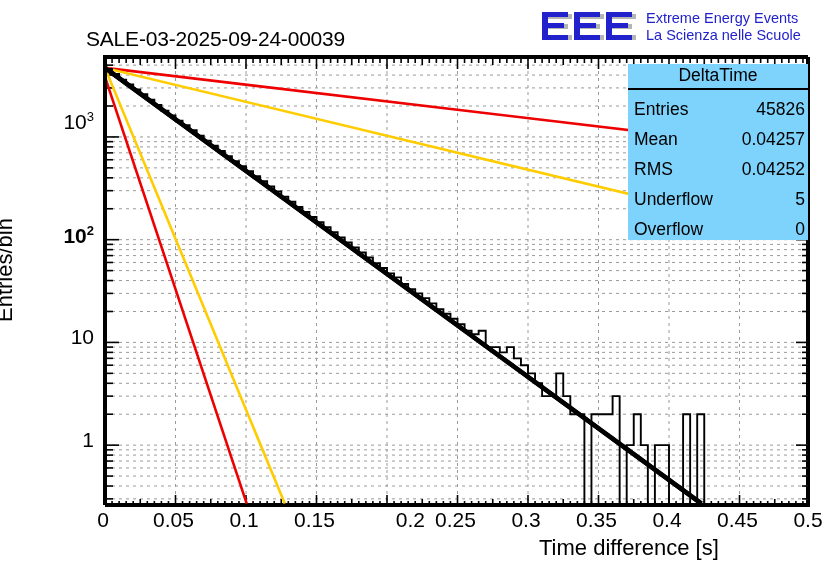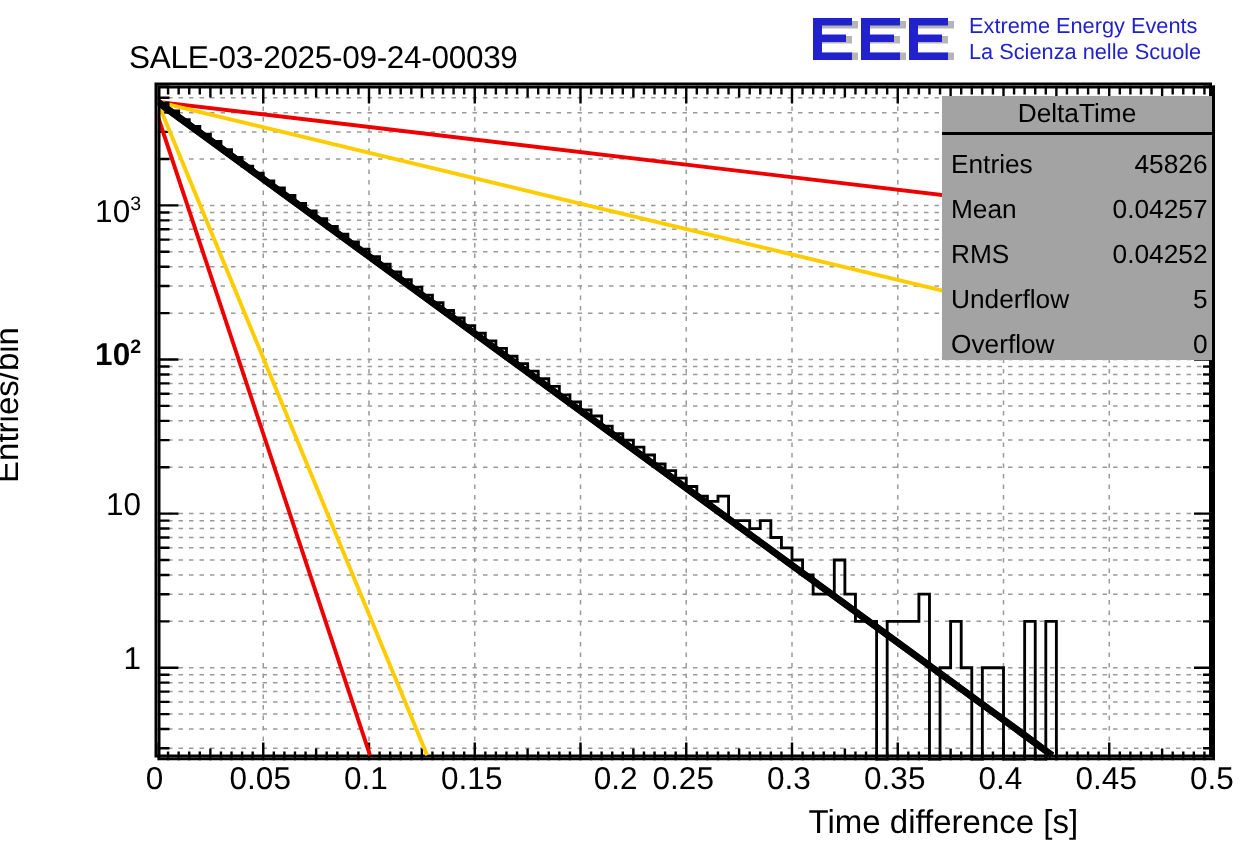--- a/index.html
+++ b/index.html
@@ -85,21 +85,21 @@
     font-size:22px;
     color:#000;
     white-space:nowrap;
   }
 
   
   .stats{
     position:absolute;
     left:628px; top:64px;
     width:180px;
-    background:#a3a3a3;
+    background:#7dd3fc;
     font-size:17.5px;
     color:#000;
     padding:0;
   }
   .stats-title{
     text-align:center;
     padding:1px 0 2px 0;
     border-bottom:2px solid #000;
     font-size:17.5px;
   }
@@ -153,21 +153,21 @@
       <div>Extreme Energy Events</div>
       <div>La Scienza nelle Scuole</div>
     </div>
   </div>
 
   <div class="ylabel">Entries/bin</div>
   <div id="yticks">
       <div class="ytick" style="left: 30px; width: 64px; top: 428.148px;">1</div>
       <div class="ytick" style="left: 30px; width: 64px; top: 325.413px;">10</div>
       <div class="ytick" style="left: 30px; width: 64px; top: 222.678px; font-weight: bold;">10<sup>2</sup></div>
-      <div class="ytick" style="left: 30px; width: 64px; top: 128px;">10<sup>3</sup></div>
+      <div class="ytick" style="left: 30px; width: 64px; top: 109px;">10<sup>3</sup></div>
     </div>
 
   <div class="frame">
     <svg class="plotsvg" id="plot" width="705" height="450" viewBox="0 0 705 450">
         <g stroke="#9a9a9a" stroke-width="1" stroke-dasharray="3,4" fill="none">
           <line x1="0" y1="388.14750450443665" x2="705" y2="388.14750450443665"></line>
           <line x1="0" y1="285.41273324163365" x2="705" y2="285.41273324163365"></line>
           <line x1="0" y1="182.6779619788307" x2="705" y2="182.6779619788307"></line>
           <line x1="0" y1="79.94319071602774" x2="705" y2="79.94319071602774"></line>
           <line x1="0" y1="441.86533279899356" x2="705" y2="441.86533279899356"></line>

